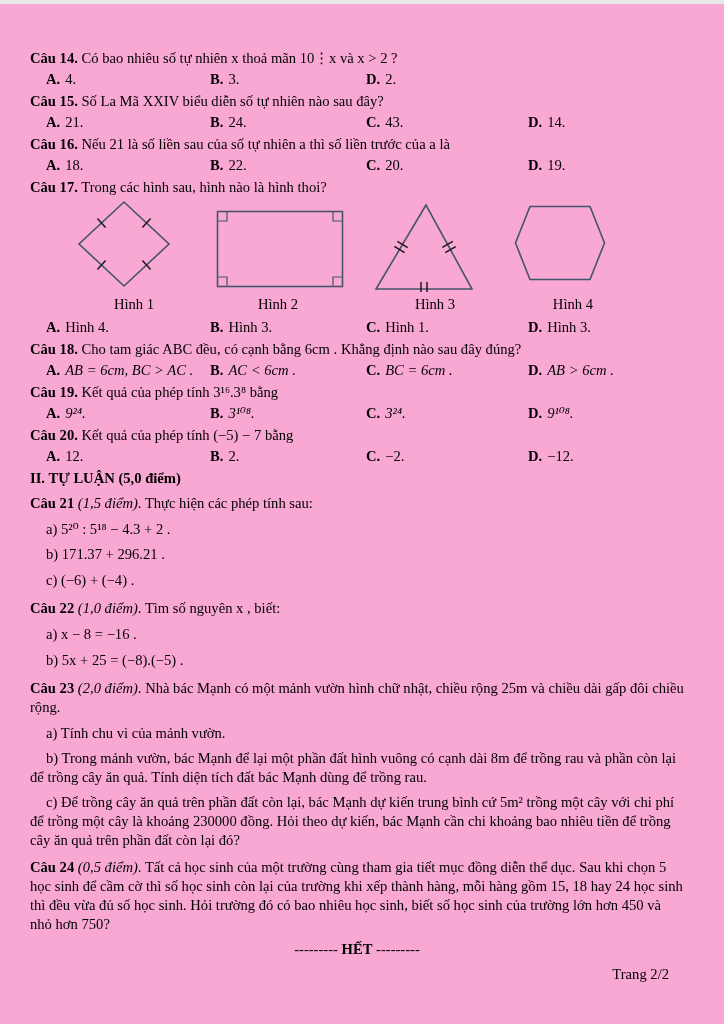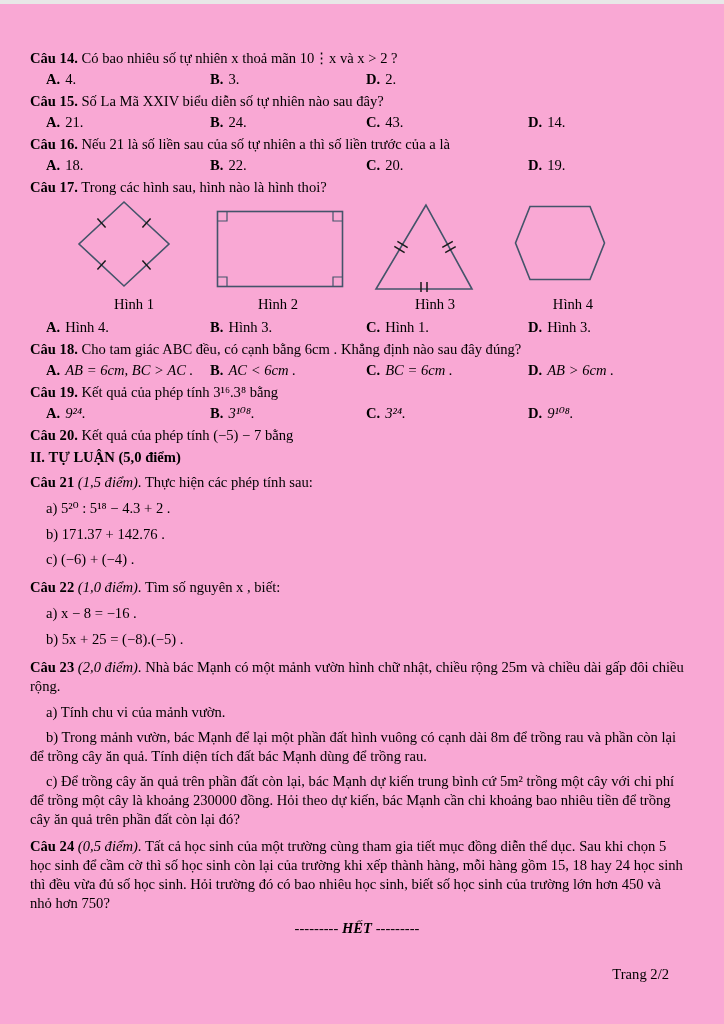--- a/index.html
+++ b/index.html
@@ -30,21 +30,21 @@
   .math-opts .opt .v{font-style:italic;}
   .fig-block{position:relative;height:118px;margin:1px 0 0 0;text-decoration:underline;}
   .fig{position:absolute;}
   .fig-label{position:absolute;top:97px;width:64px;text-align:center;}
   svg .outline{fill:none;stroke-width:1.6;stroke-linejoin:miter;}
   svg .marks{fill:none;stroke-width:1.5;stroke-linecap:butt;}
   svg .corner{fill:none;stroke-width:1.2;}
   .essay-head{margin:6px 0 1px 0;}
   .part{margin:7px 0 0 0;text-indent:16px;}
   .wrap-par{margin:6px 0 0 0;}
-  .end-line{text-align:center;margin-top:6px;font-style:italic;}
+  .end-line{text-align:center;margin-top:6px;}
   .end-line .het{font-weight:bold;}
   .footer{position:absolute;right:55px;top:961px;}
 </style>
 </head>
 <body>
 
 <div class="page">
 
   <p class="q"><span class="q-label">Câu 14.</span> <span>Có bao nhiêu số tự nhiên x thoả mãn 10⋮x và x &gt; 2 ?</span></p>
   <div class="opts">
@@ -137,26 +137,32 @@
 
   <p class="q"><span class="q-label">Câu 19.</span> <span>Kết quả của phép tính 3¹⁶.3⁸ bằng</span></p>
   <div class="opts math-opts">
     <span class="opt"><span class="k">A.</span><span class="v">9²⁴.</span></span>
     <span class="opt"><span class="k">B.</span><span class="v">3¹⁰⁸.</span></span>
     <span class="opt"><span class="k">C.</span><span class="v">3²⁴.</span></span>
     <span class="opt"><span class="k">D.</span><span class="v">9¹⁰⁸.</span></span>
   </div>
 
   <p class="q"><span class="q-label">Câu 20.</span> <span>Kết quả của phép tính (−5) − 7 bằng</span></p>
+  <div class="opts">
+    <span class="opt"><span class="k">A.</span><span class="v">12.</span></span>
+    <span class="opt"><span class="k">B.</span><span class="v">2.</span></span>
+    <span class="opt"><span class="k">C.</span><span class="v">−2.</span></span>
+    <span class="opt"><span class="k">D.</span><span class="v">−12.</span></span>
+  </div>
 
   <p class="sec-title">II. TỰ LUẬN (5,0 điểm)</p>
 
   <p class="essay-head"><span class="q-label">Câu 21</span> <span class="points">(1,5 điểm)</span><span>. Thực hiện các phép tính sau:</span></p>
   <p class="part">a) 5²⁰ : 5¹⁸ − 4.3 + 2 .</p>
-  <p class="part">b) 171.37 + 142.76 .</p>
+  <p class="part">b) 171.37 + 296.21 .</p>
   <p class="part">c) (−6) + (−4) .</p>
 
   <p class="essay-head" style="margin-top:9px;"><span class="q-label">Câu 22</span> <span class="points">(1,0 điểm)</span><span>. Tìm số nguyên x , biết:</span></p>
   <p class="part">a) x − 8 = −16 .</p>
   <p class="part">b) 5x + 25 = (−8).(−5) .</p>
 
   <p class="essay-head" style="margin-top:9px;"><span class="q-label">Câu 23</span> <span class="points">(2,0 điểm)</span><span>. Nhà bác Mạnh có một mảnh vườn hình chữ nhật, chiều rộng 25m và chiều dài gấp đôi chiều rộng.</span></p>
   <p class="part">a) Tính chu vi của mảnh vườn.</p>
   <p class="part wrap-par">b) Trong mảnh vườn, bác Mạnh để lại một phần đất hình vuông có cạnh dài 8m để trồng rau và phần còn lại để trồng cây ăn quả. Tính diện tích đất bác Mạnh dùng để trồng rau.</p>
   <p class="part wrap-par">c) Để trồng cây ăn quả trên phần đất còn lại, bác Mạnh dự kiến trung bình cứ 5m² trồng một cây với chi phí để trồng một cây là khoảng 230000 đồng. Hỏi theo dự kiến, bác Mạnh cần chi khoảng bao nhiêu tiền để trồng cây ăn quả trên phần đất còn lại đó?</p>

